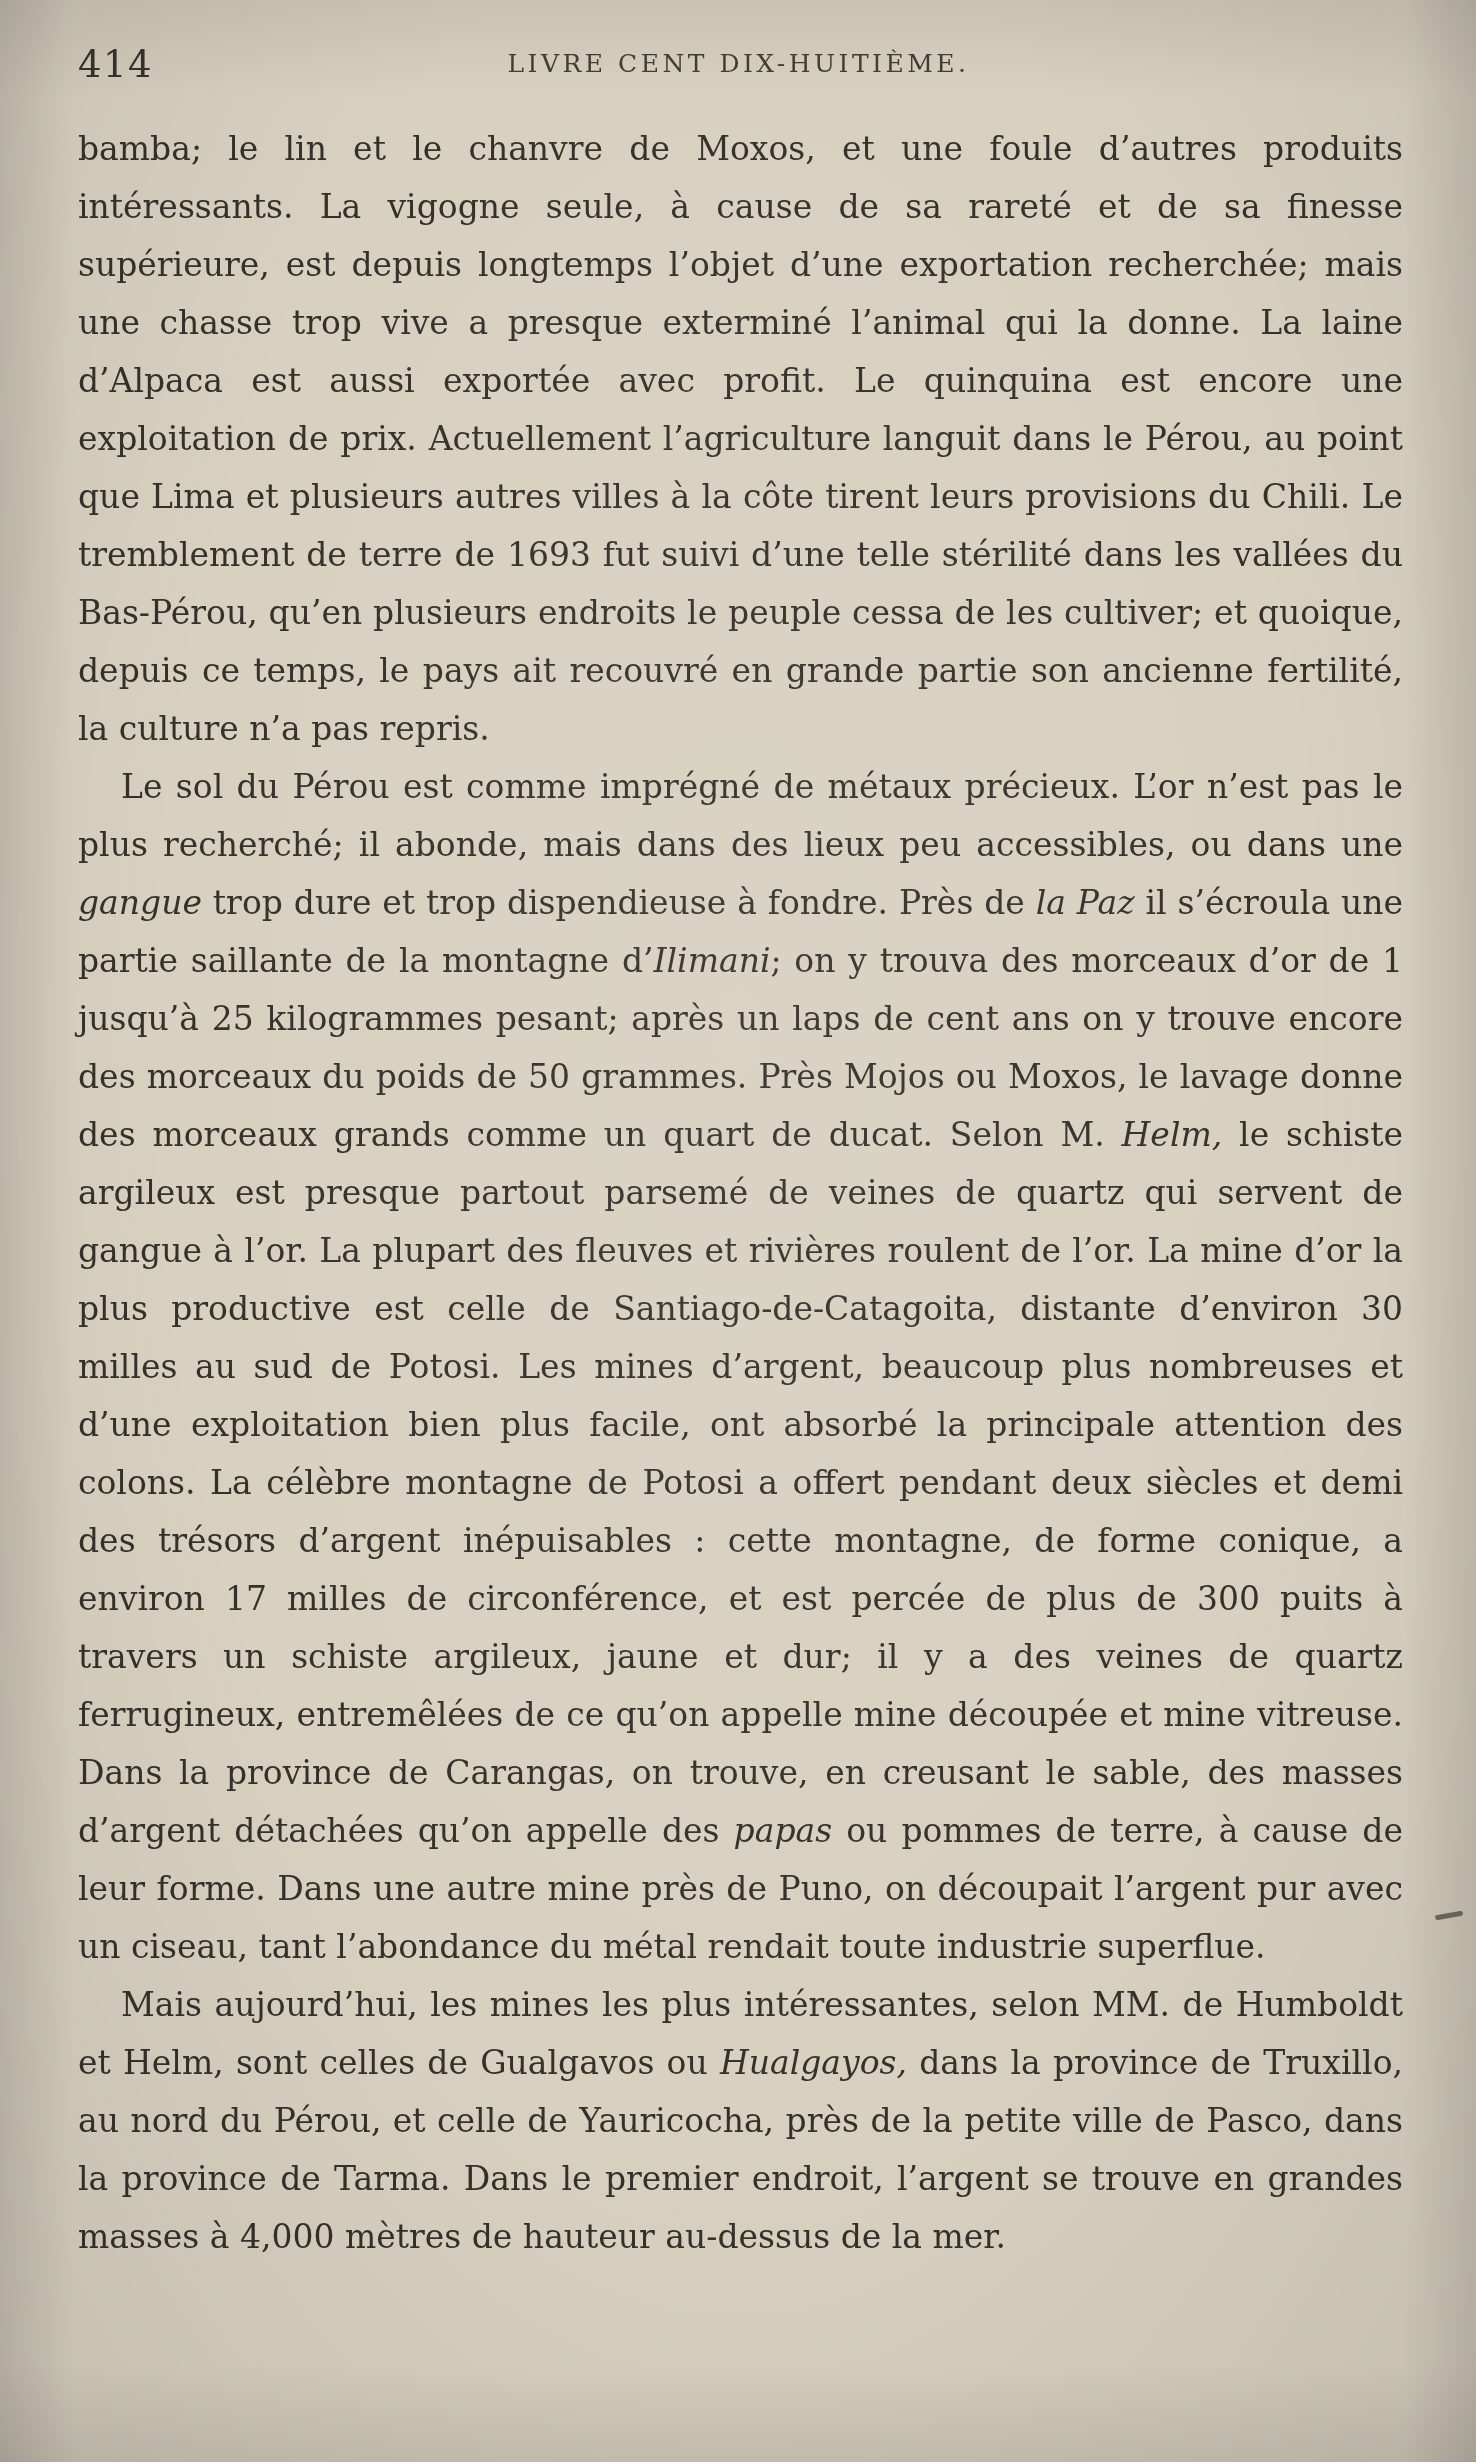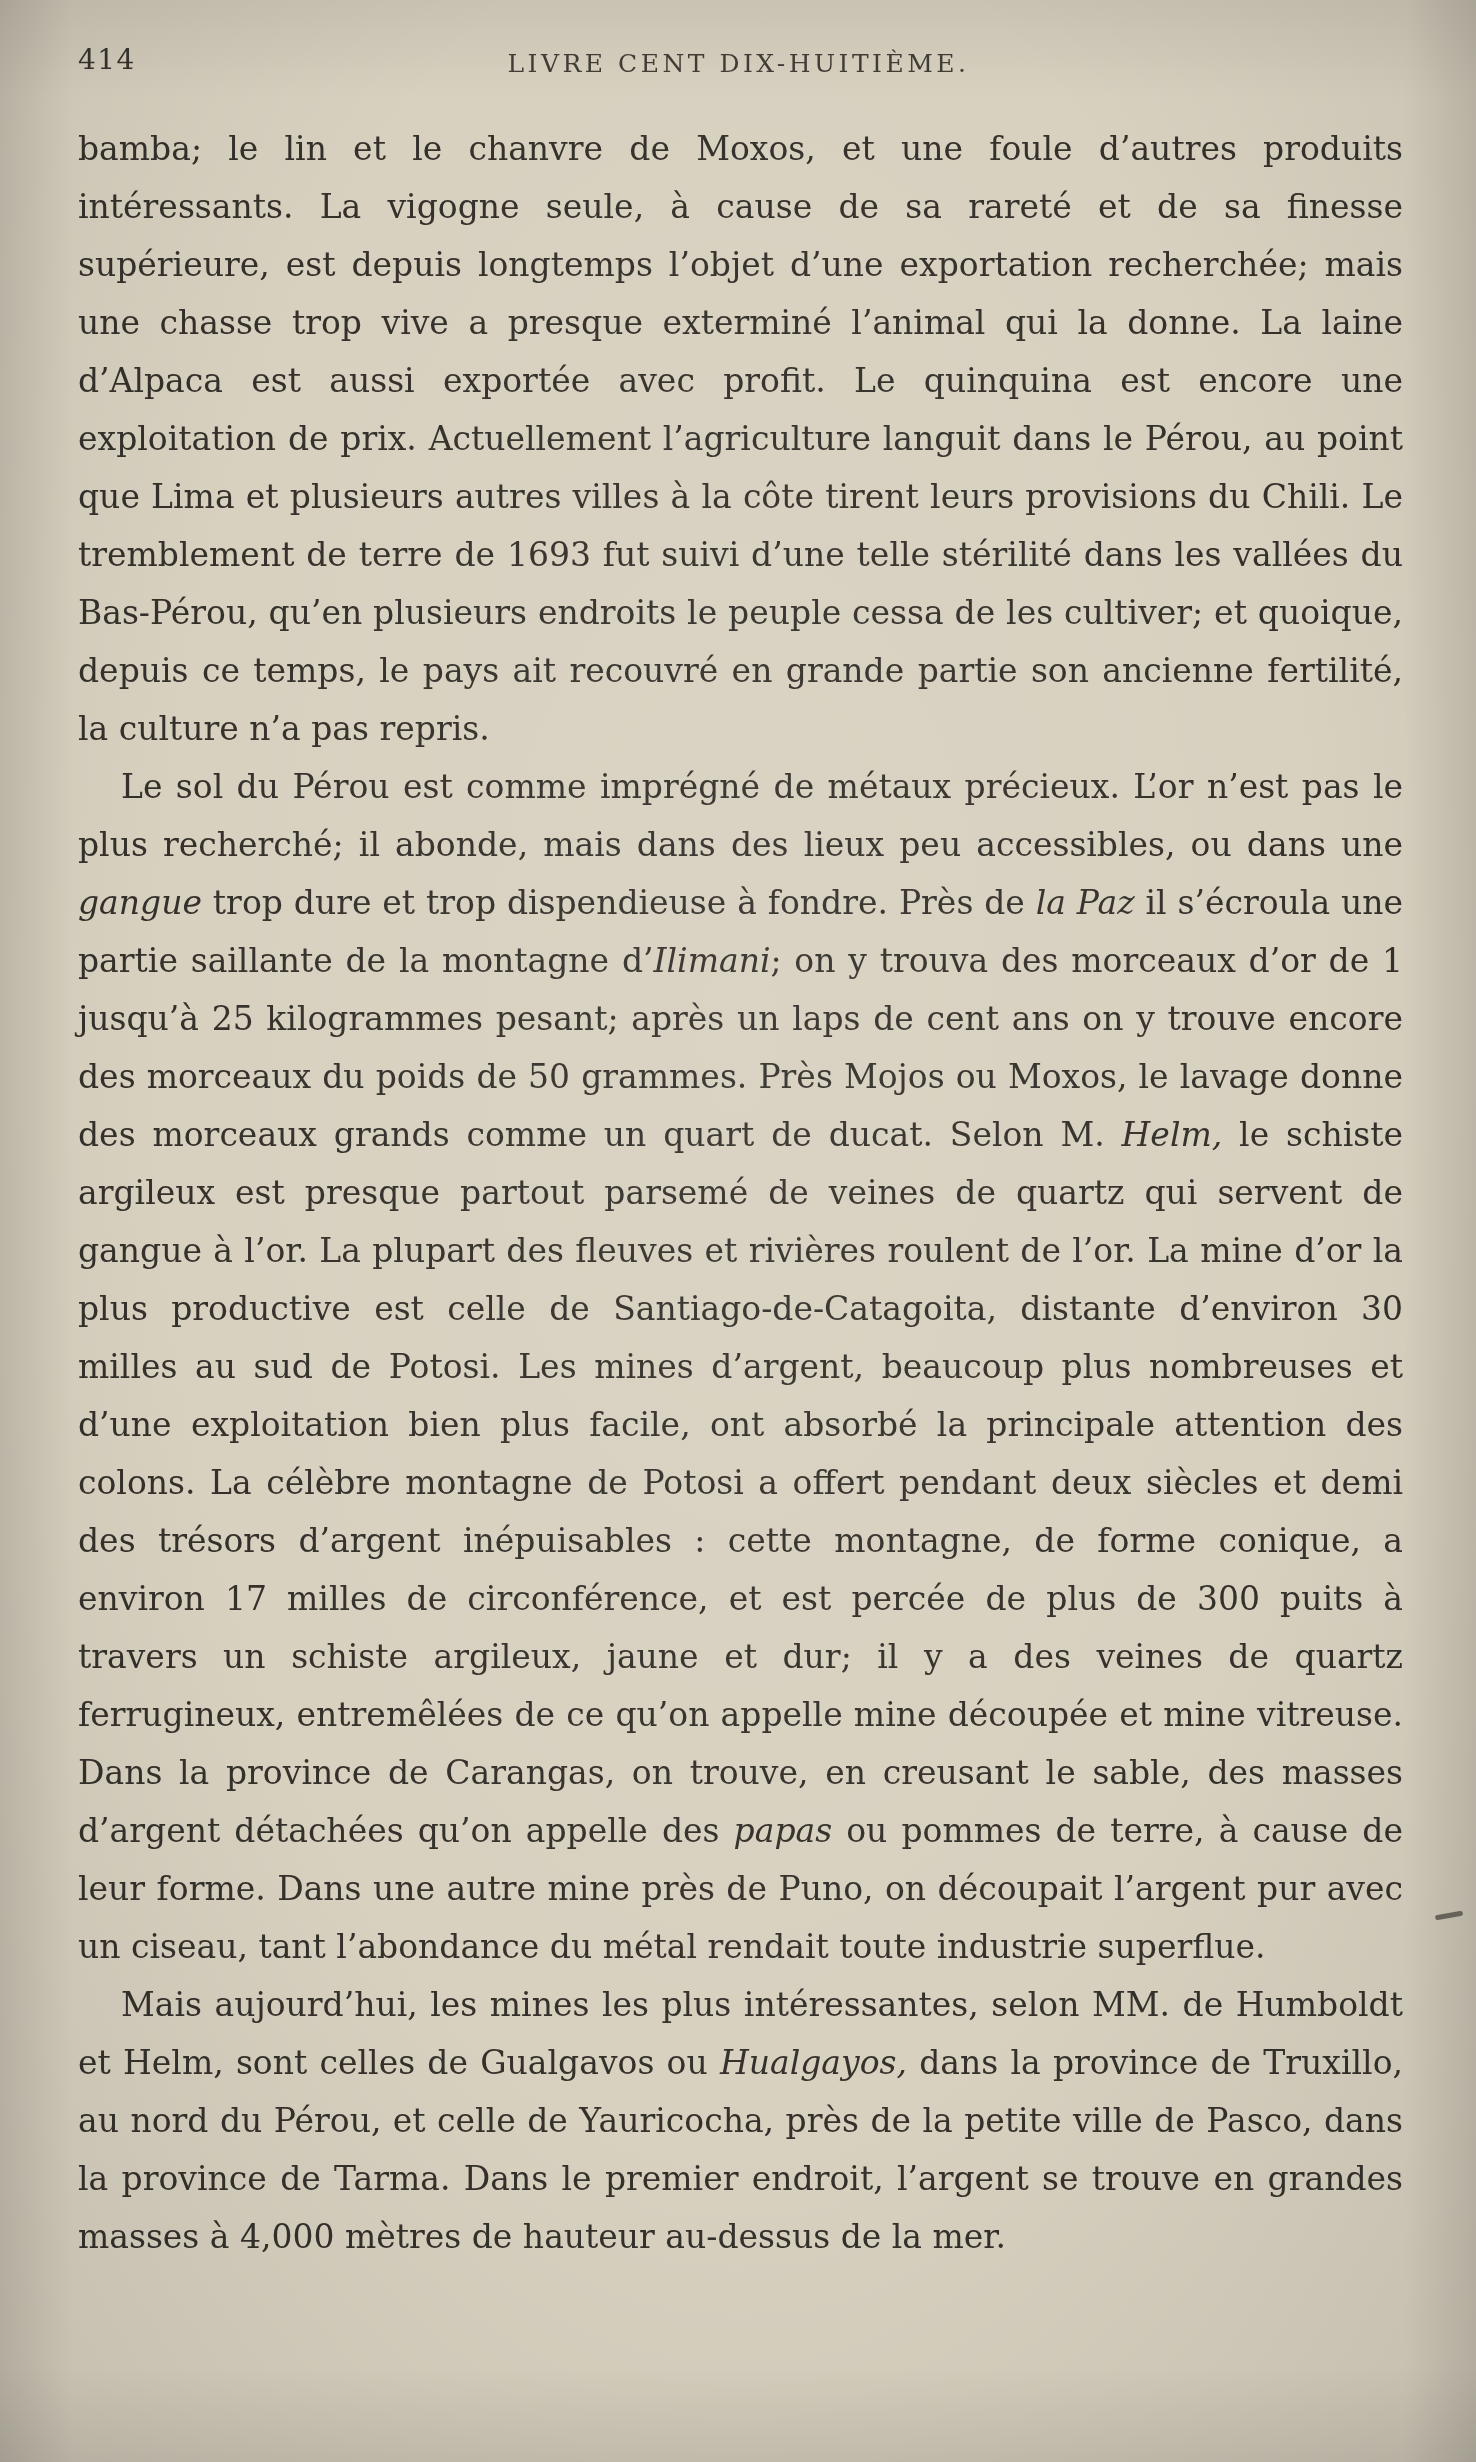--- a/index.html
+++ b/index.html
@@ -29,21 +29,21 @@
     position: relative;
     margin: 0 78px;
     padding-top: 49px;
     height: 50px;
   }
 
   .page-num {
     position: absolute;
     left: 0;
     top: 43px;
-    font-size: 28px;
+    font-size: 37px;
     letter-spacing: 1.4px;
     color: var(--ink, #34312b);
   }
 
   .running-title {
     display: block;
     text-align: center;
     font-size: 25px;
     letter-spacing: 3.5px;
     color: #403d35;

